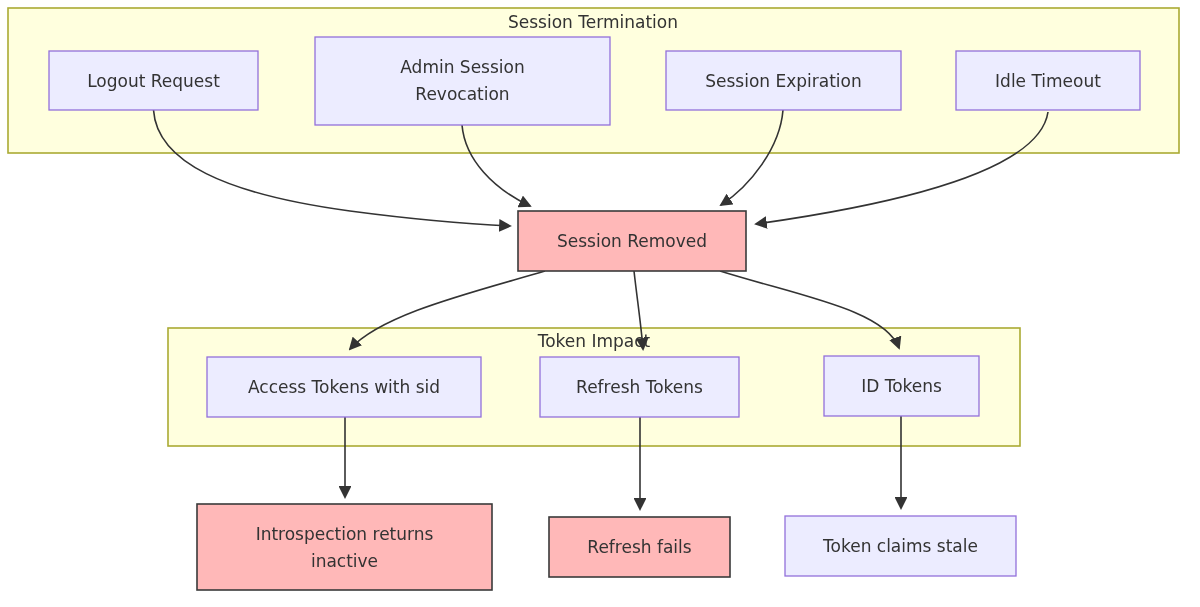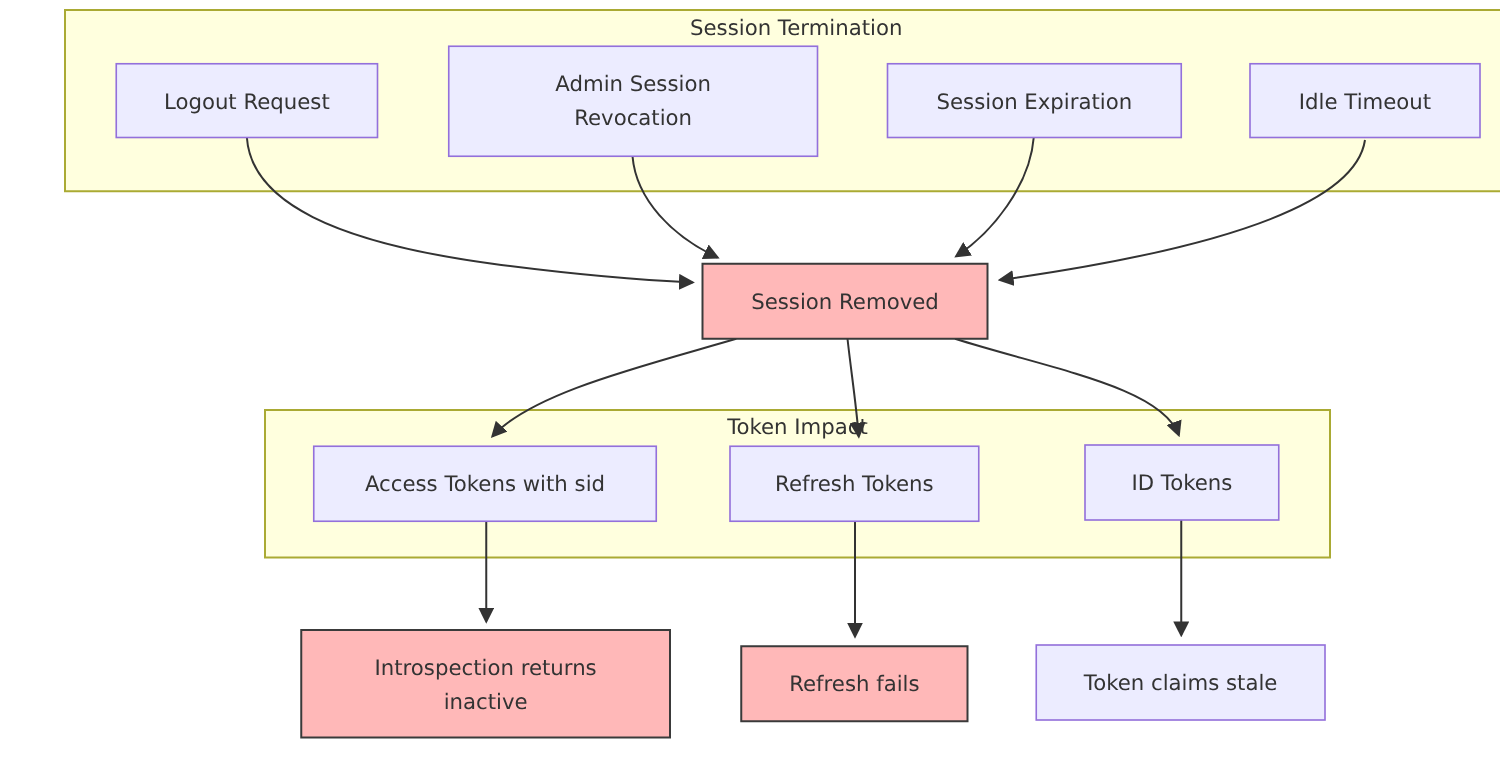--- a/index.html
+++ b/index.html
@@ -4,21 +4,21 @@
 <style>
   html, body {
     margin: 0;
     padding: 0;
     background: #ffffff;
     width: 1200px;
     height: 607px;
     overflow: hidden;
     font-family: "DejaVu Sans", "Liberation Sans", sans-serif;
   }
-  .diagram-wrap { position: relative; width: 1052px; height: 607px; margin-left: 44px; }
+  .diagram-wrap { position: relative; width: 1052px; height: 607px; }
   svg { display: block; }
 
   .cluster-rect { fill: var(--cluster-fill); stroke: var(--cluster-border); stroke-width: 1.6; }
   .node-rect    { fill: var(--node-fill);    stroke: var(--node-border);    stroke-width: 1.3; }
   .alert-rect   { fill: var(--alert-fill);   stroke: var(--alert-border);   stroke-width: 1.6; }
 
   .edge {
     fill: none;
     stroke: var(--edge);
     stroke-width: 1.6;

